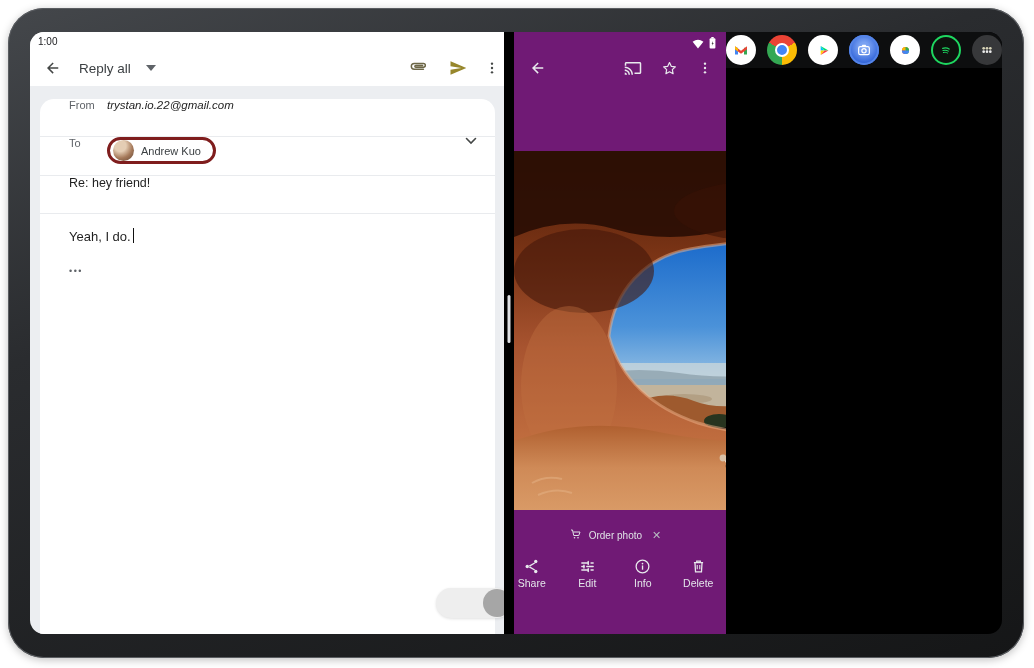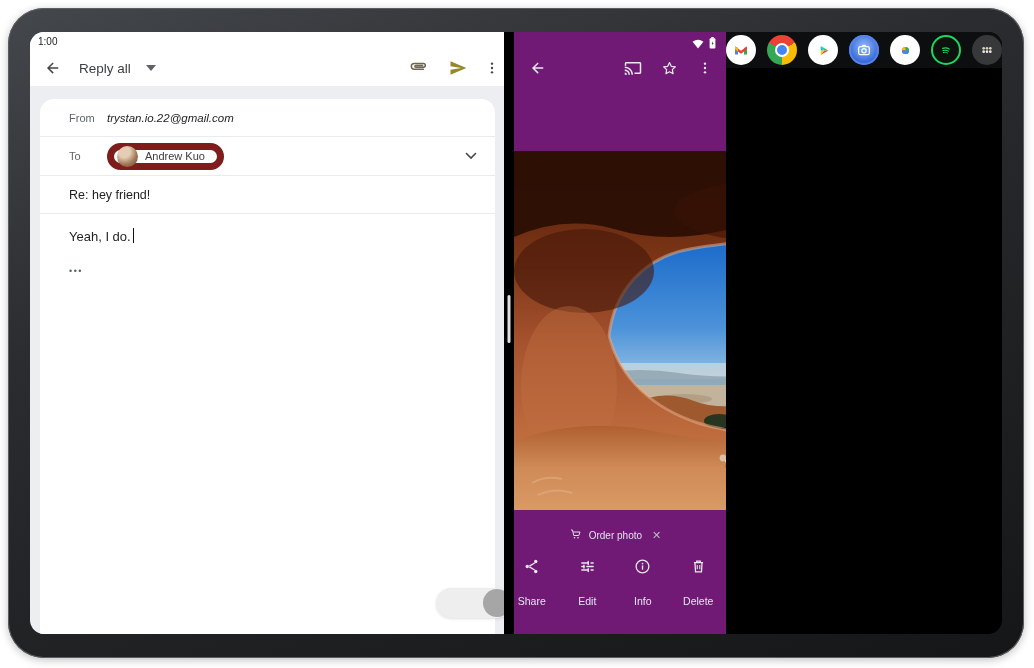--- a/index.html
+++ b/index.html
@@ -17,24 +17,24 @@
   .g-status { height:18px; background:#fff; font-size:10px; color:#202124; padding:4px 0 0 8px; }
   .g-header { height:36px; background:#fff; display:flex; align-items:center; padding:0 4px 0 14px; }
   .g-title { font-size:13.5px; color:#3c4043; margin-left:17px; }
   .g-caret { margin-left:15px; display:flex; }
   .g-spacer { flex:1; }
   .icon-btn { display:flex; align-items:center; justify-content:center; }
   .g-attach { margin-right:20px; }
   .g-send { margin-right:16px; }
   .g-body { flex:1; padding:13px 9px 0 10px; display:flex; }
   .g-card { flex:1; background:#fff; border-radius:14px 14px 0 0; display:flex; flex-direction:column; }
-  .g-row { height:38px; display:flex; align-items:center; padding:0 18px 0 29px; border-bottom:1px solid #e9ebee; }
+  .g-row { height:38px; display:flex; padding:0 18px 0 29px; border-bottom:1px solid #e9ebee; }
   .g-label { font-size:11px; color:#5f6368; width:38px; flex:none; }
   .g-from-value { font-size:11.5px; color:#1f1f1f;font-style:italic; }
-  .g-chip { display:inline-flex; align-items:center; height:27px; border:7px solid #7f1d1d; border-radius:15px;
+  .g-chip { display:inline-flex; align-items:center; height:27px; border:3px solid #7f1d1d; border-radius:15px;
             padding:0 12px 0 3px; gap:7px; background:#fff; }
   .g-avatar { width:21px; height:21px; border-radius:50%;
               background:radial-gradient(circle at 35% 28%, #e4cdb4 0 28%, #a5795a 60%, #5d4232 100%); }
   .g-chip-name { font-size:11px; color:#3c4043; }
   .g-chevron { margin-left:auto; display:flex; }
   .g-subject { font-size:12.5px; color:#1f1f1f; }
   .g-compose { padding:14px 20px 0 29px; font-size:13px; color:#1f1f1f; }
   .caret-bar { display:inline-block; width:1.3px; height:15px; background:#111; margin-left:2px; vertical-align:-2px; }
   .g-quoted { margin:22px 0 0 29px; color:#5f6368; font-size:9px; letter-spacing:1.5px; }
   .g-pill { position:absolute; right:-8px; bottom:16px; width:76px; height:30px; border-radius:15px; background:#eeeeee;
@@ -50,21 +50,21 @@
   .photos-pane { flex:1; background:#701a75; position:relative; overflow:hidden; color:#e8eaed; }
   .p-status { height:18px; display:flex; justify-content:flex-end; align-items:center; gap:5px; padding:5px 10px 0 0; }
   .p-header { height:36px; display:flex; align-items:center; padding:0 13px 0 15px; }
   .p-right { margin-left:auto; display:flex; align-items:center; gap:19px; }
   .photo-wrap { position:absolute; top:119px; left:0; width:480px; height:359px; background:#000; }
   .photo-wrap svg { display:block; width:100%; height:100%; }
   .p-chip { position:absolute; top:496px; left:0; right:10px; display:flex; justify-content:center; align-items:center;
             gap:7px; font-size:10px; color:#dfe2e6; }
   .p-chip-close { font-size:11px; color:#b8bcc2; margin-left:3px; }
   .p-actions { position:absolute; top:526px; left:0; right:10px; display:flex; justify-content:center; gap:20px; }
-  .p-action { width:58px; display:flex; flex-direction:column; align-items:center; gap:18px; font-size:10.5px; color:#e3e6ea; }
+  .p-action { width:58px; display:flex; flex-direction:column; align-items:center; gap:0; font-size:10.5px; color:#e3e6ea; }
 
   
   .taskbar { height:36px; background:#0d0e0f; display:flex; align-items:center; justify-content:center; gap:11px; flex:none; }
   .app { width:30px; height:30px; border-radius:50%; position:relative; flex:none; display:flex; align-items:center; justify-content:center; }
   .app-gmail, .app-play, .app-photos { background:#fff; }
   .app-chrome { background:conic-gradient(from 60deg, #fbbc04 0 120deg, #34a853 0 240deg, #ea4335 0 360deg); }
   .chrome-core { position:absolute; left:8px; top:8px; width:14px; height:14px; border-radius:50%;
                  background:#4285f4; border:2.5px solid #fff; }
   .app-camera { background:radial-gradient(circle at 50% 40%, #7aa2f2 0 20%, #2f62d8 70%); box-shadow:inset 0 0 0 2px #5585e8; }
   .app-spotify { background:#0d120d; box-shadow:inset 0 0 0 2px #1ed760; }

